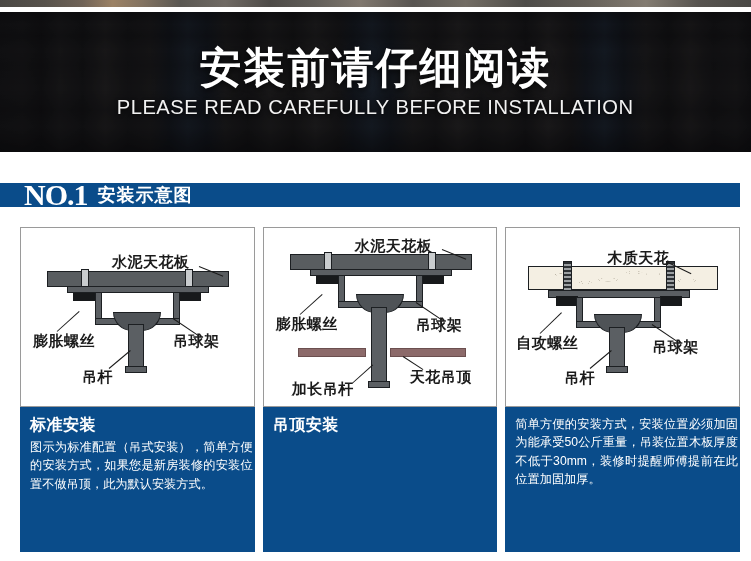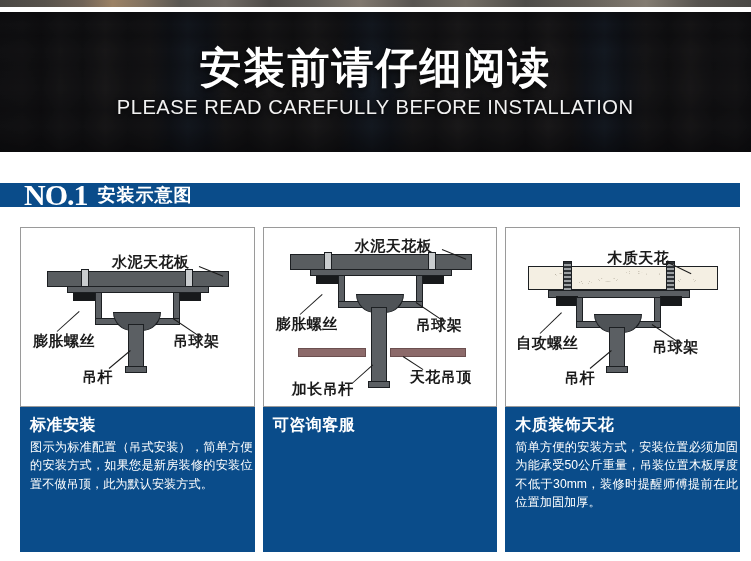--- a/index.html
+++ b/index.html
@@ -269,21 +269,21 @@
         <div class="ldr" style="left:139px;top:128px;width:24px;transform:rotate(33deg);"></div>
 
         <span class="lbl" style="left:91px;top:9px;">水泥天花板</span>
         <span class="lbl" style="left:12px;top:87px;">膨胀螺丝</span>
         <span class="lbl" style="left:152px;top:88px;">吊球架</span>
         <span class="lbl" style="left:28px;top:152px;">加长吊杆</span>
         <span class="lbl" style="left:146px;top:140px;">天花吊顶</span>
       </div>
     </div>
     <div class="panel-body">
-      <p class="panel-title">可咨询客服</p>
+      <p class="panel-title">吊顶安装</p>
     </div>
   </div>
 
   <div class="panel">
     <div class="panel-fig">
       <div class="dg">
 
         <div class="wood" style="left:22px;top:38px;width:190px;height:24px;">
           <span class="grain"></span>
         </div>
@@ -306,18 +306,17 @@
         <div class="ldr" style="left:146px;top:96px;width:32px;transform:rotate(34deg);"></div>
         <div class="ldr" style="left:84px;top:140px;width:28px;transform:rotate(-40deg);"></div>
 
         <span class="lbl" style="left:101px;top:21px;">木质天花</span>
         <span class="lbl" style="left:10px;top:106px;">自攻螺丝</span>
         <span class="lbl" style="left:146px;top:110px;">吊球架</span>
         <span class="lbl" style="left:58px;top:141px;">吊杆</span>
       </div>
     </div>
     <div class="panel-body">
-      <p class="panel-title">木质装饰天花</p>
       <p class="panel-desc">简单方便的安装方式，安装位置必须加固为能承受50公斤重量，吊装位置木板厚度不低于30mm，装修时提醒师傅提前在此位置加固加厚。</p>
     </div>
   </div>
 
 </div>
 
 </body></html>

